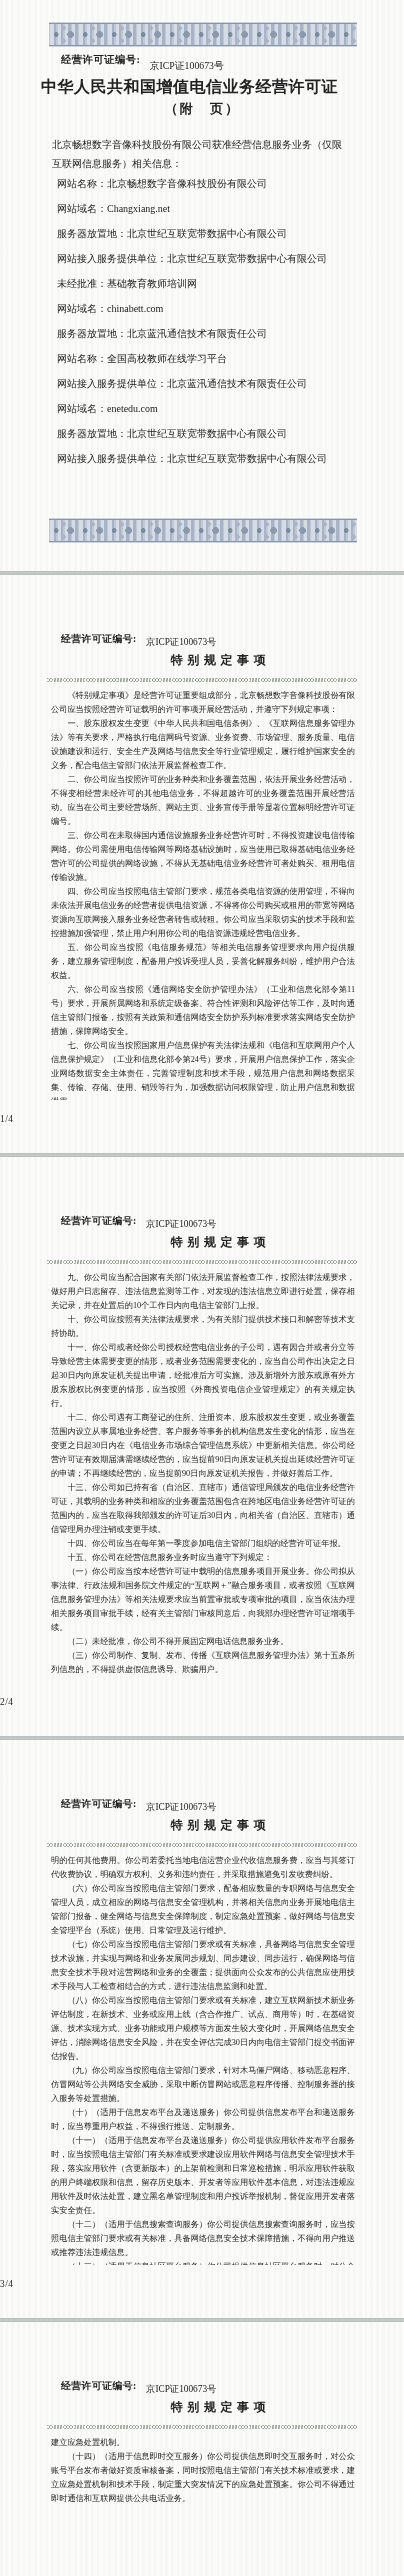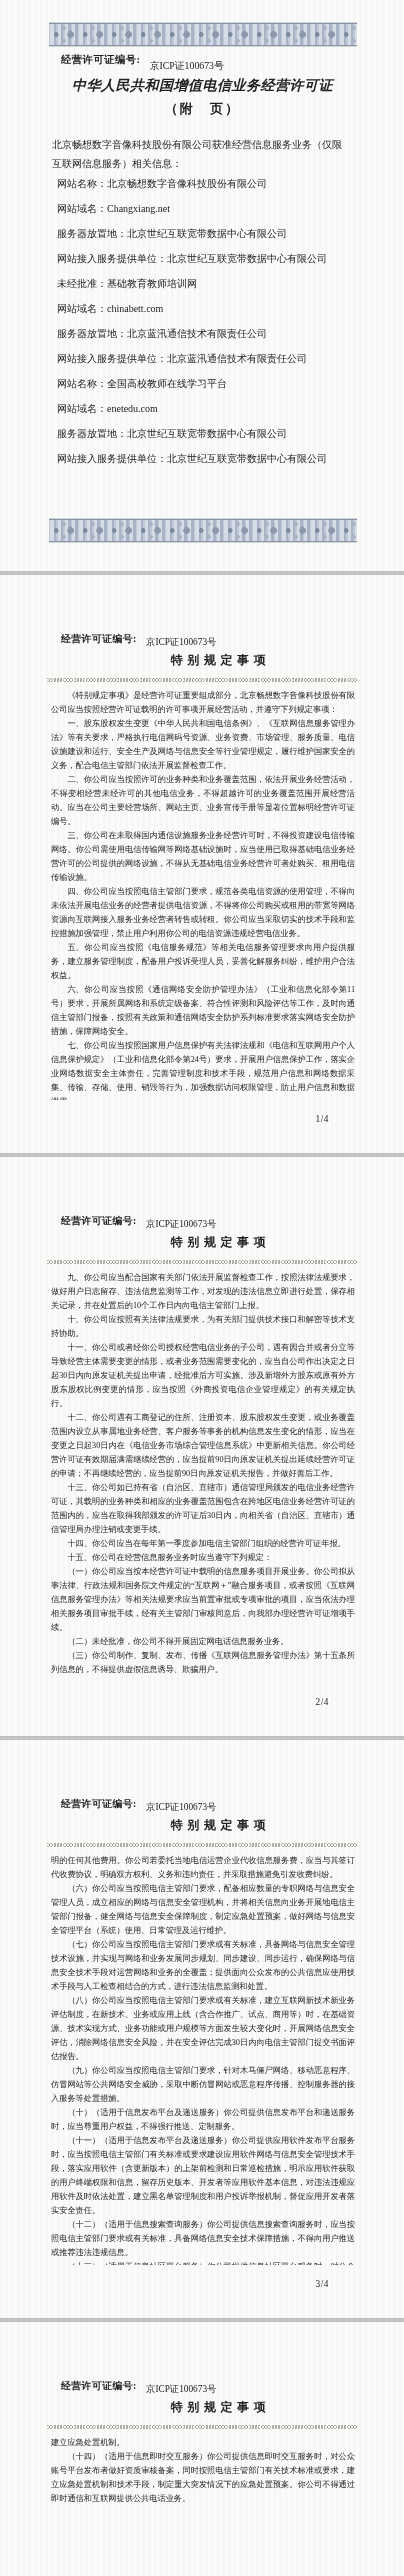--- a/index.html
+++ b/index.html
@@ -37,22 +37,22 @@
     border-bottom:1px solid #8793a6;
     box-shadow:0 1px 0 rgba(135,147,166,.35), 0 -1px 0 rgba(135,147,166,.35);
   }
   .ornate-band.top{top:23px;}
   .ornate-band.bottom{top:519px;}
   
   .license-row{position:absolute;left:52px;top:53px;white-space:nowrap;padding-left:9px;}
   .license-row .lbl{font-size:10.3px;font-weight:bold;letter-spacing:0.5px;}
   .license-row .val{font-size:9.8px;margin-left:7.2px;position:relative;top:6.2px;font-family:"Liberation Serif","DejaVu Sans",serif;}
   
-  .p1-title{position:absolute;top:77px;left:41px;width:323px;text-align:center;
-    font-size:14px;font-weight:bold;letter-spacing:0.5px;font-style:italic;}
+  .p1-title{position:absolute;top:77px;left:41px;width:323px;text-align:left;
+    font-size:16px;font-weight:bold;letter-spacing:0.5px;}
   .p1-subtitle{position:absolute;top:100px;left:41px;width:323px;text-align:center;
     font-size:13px;font-weight:bold;letter-spacing:2.1px;}
   .p1-intro{position:absolute;top:135px;left:52px;width:290px;
     font-size:10px;line-height:19px;text-align:justify;margin:0;}
   .p1-rows{position:absolute;top:169px;left:52px;width:283px;}
   .p1-rows p{margin:5px;font-size:10px;line-height:20px;text-align:justify;}
   
   .sp-license{top:58px;}
   .sp-license .lbl{font-size:9.8px;}
   .sp-license .val{font-size:9.3px;top:3.1px;}
@@ -60,21 +60,21 @@
     font-size:12px;font-weight:bold;letter-spacing:4.6px;padding-left:28px;}
   .squiggle{
     position:absolute;top:103px;left:47px;width:311px;height:3.6px;
     background-image:
       repeating-linear-gradient(115deg, rgba(130,140,125,.75) 0 0.8px, rgba(0,0,0,0) 0.8px 2.6px),
       repeating-linear-gradient(65deg, rgba(130,140,125,.55) 0 0.8px, rgba(0,0,0,0) 0.8px 2.6px);
   }
   .sp-body{position:absolute;top:114px;left:51px;width:304px;height:411px;overflow:hidden;}
   .sp-body p{margin:0;font-size:8.2px;line-height:14px;text-align:justify;text-indent:2em;}
   .sp-body p.no-indent{text-indent:0;}
-  .sp-footer{position:absolute;bottom:29px;left:0;width:329px;text-align:right;
+  .sp-footer{position:absolute;bottom:29px;left:0;width:329px;text-align:left;
     font-size:9.3px;letter-spacing:0.5px;}
 </style>
 </head>
 <body>
 
 <div class="doc">
 
   <section class="page" style="height:571px;">
     <div class="ornate-band top"></div>
 
@@ -89,22 +89,22 @@
     <p class="p1-intro">北京畅想数字音像科技股份有限公司获准经营信息服务业务（仅限互联网信息服务）相关信息：</p>
 
     <div class="p1-rows">
         <p class="no-indent">网站名称：北京畅想数字音像科技股份有限公司</p>
         <p class="no-indent">网站域名：Changxiang.net</p>
         <p class="no-indent">服务器放置地：北京世纪互联宽带数据中心有限公司</p>
         <p class="no-indent">网站接入服务提供单位：北京世纪互联宽带数据中心有限公司</p>
         <p class="no-indent">未经批准：基础教育教师培训网</p>
         <p class="no-indent">网站域名：chinabett.com</p>
         <p class="no-indent">服务器放置地：北京蓝汛通信技术有限责任公司</p>
+        <p class="no-indent">网站名称：全国高校教师在线学习平台</p>
         <p class="no-indent">网站接入服务提供单位：北京蓝汛通信技术有限责任公司</p>
-        <p class="no-indent">网站名称：全国高校教师在线学习平台</p>
         <p class="no-indent">网站域名：enetedu.com</p>
         <p class="no-indent">服务器放置地：北京世纪互联宽带数据中心有限公司</p>
         <p class="no-indent">网站接入服务提供单位：北京世纪互联宽带数据中心有限公司</p>
       </div>
 
     <div class="ornate-band bottom"></div>
   </section>
 
   <div class="page-gap"></div>
 

